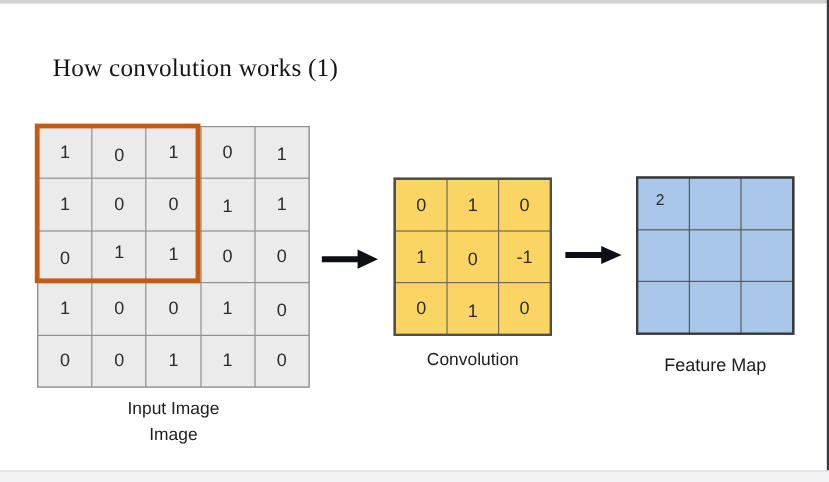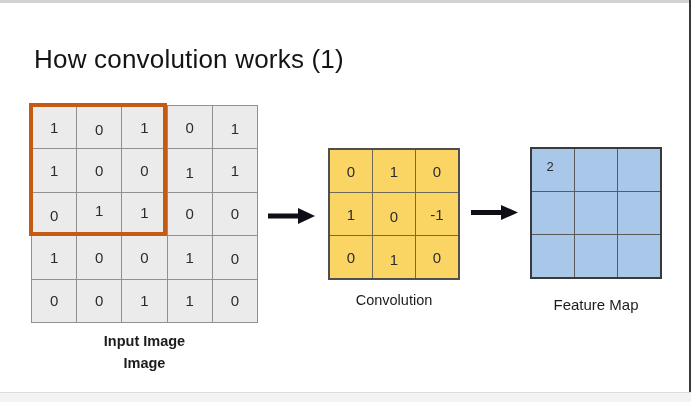--- a/index.html
+++ b/index.html
@@ -25,23 +25,24 @@
     position: absolute; right: 0; top: 0; width: 2px; height: 402px;
     background: #38383d;
   }
   .bottom-strip {
     position: absolute; left: 0; top: 392px; width: 691px; height: 10px;
     background: #f3f3f5;
     border-top: 1px solid #dcdcdc;
   }
 
   .slide-title {
-    position: absolute; left: 34px; top: 44px;
-    font-size: 26px; color: #141414; letter-spacing: 0.2px;
+    position: absolute; left: 44px; top: 44px;
+    font-size: 21px; color: #141414; letter-spacing: 0.2px;
     white-space: nowrap;
+    font-family: Liberation Serif, serif;
   }
 
   .grid {
     position: absolute;
     display: grid;
     box-sizing: border-box;
     gap: 1px;
   }
   .grid .cell {
     display: flex; align-items: center; justify-content: center;
@@ -90,21 +91,21 @@
     grid-template-rows: repeat(3, 1fr);
     border: 2px solid #3a3a3a;
     background: #5a5a5a;
   }
   #feature-grid .cell { background: var(--feature-fill); font-size: 13px; }
   #feature-grid .cell:nth-child(1) { padding-bottom: 8px; padding-right: 6px; }
 
   .caption {
     position: absolute; text-align: center; color: #1c1c1c;
   }
-  #input-label   { left: 31px;  top: 330px; width: 227px; font-size: 14.5px; line-height: 22px; font-weight: bold; }
+  #input-label   { left: 31px;  top: 330px; width: 227px; font-size: 14.5px; line-height: 22px; }
   #kernel-label  { left: 318px; top: 292px; width: 152px; font-size: 14.5px; }
   #feature-label { left: 520px; top: 296px; width: 152px; font-size: 15px; }
 
   .arrow { position: absolute; }
   #arrow-1 { left: 268px; top: 207px; }
   #arrow-2 { left: 471px; top: 204px; }
   .arrow svg polygon { fill: var(--arrow-black); }
 </style>
 </head>
 <body>

